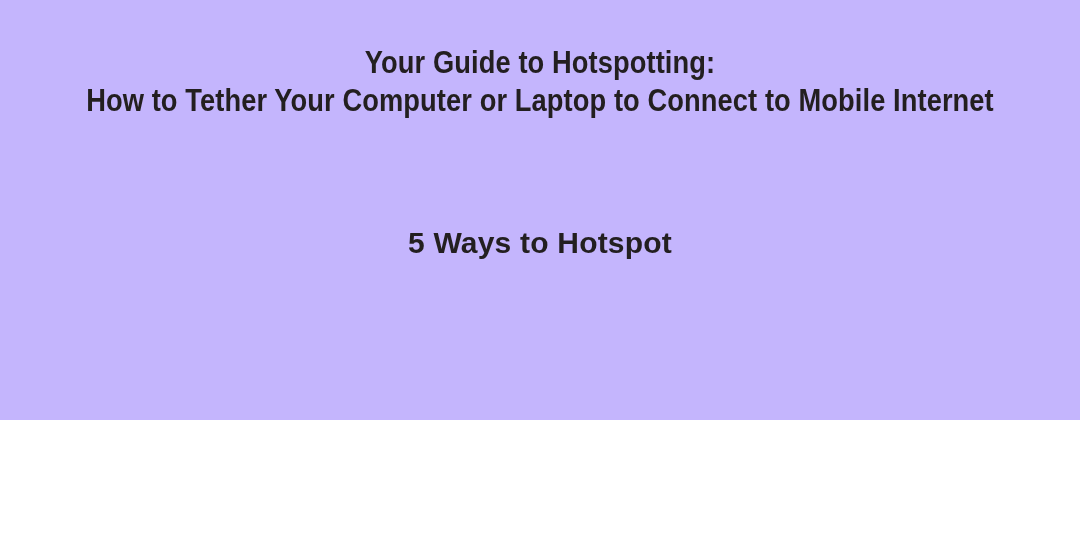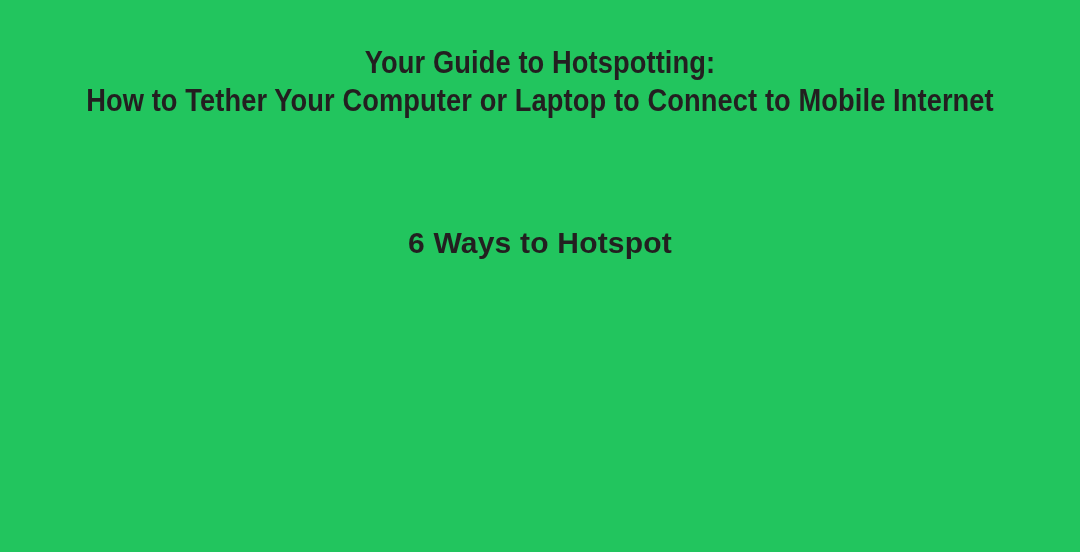--- a/index.html
+++ b/index.html
@@ -12,22 +12,22 @@
     height: 552px;
     overflow: hidden;
     font-family: "Liberation Sans", sans-serif;
     color: #231f20;
     -webkit-font-smoothing: antialiased;
   }
 
   #infographic {
     position: relative;
     width: 1080px;
-    height: 552px;
-    background: #22c55e;
+    height: 420px;
+    background: #c4b5fd;
   }
 
   
   .title-block {
     position: absolute;
     left: 0;
     top: 44px;
     width: 1080px;
     text-align: center;
   }
@@ -105,21 +105,21 @@
 </head>
 <body>
 
 <div id="infographic">
 
   <div class="title-block">
     <span class="title-line">Your Guide to Hotspotting:</span>
     <span class="title-line">How to Tether Your Computer or Laptop to Connect to Mobile Internet</span>
   </div>
 
-  <div class="section-heading">6 Ways to Hotspot</div>
+  <div class="section-heading">5 Ways to Hotspot</div>
 
   <div class="illustration-band">
     <div class="illustration-slot"></div>
     <div class="illustration-slot"></div>
     <div class="illustration-slot"></div>
   </div>
 
 
 </div>
 

